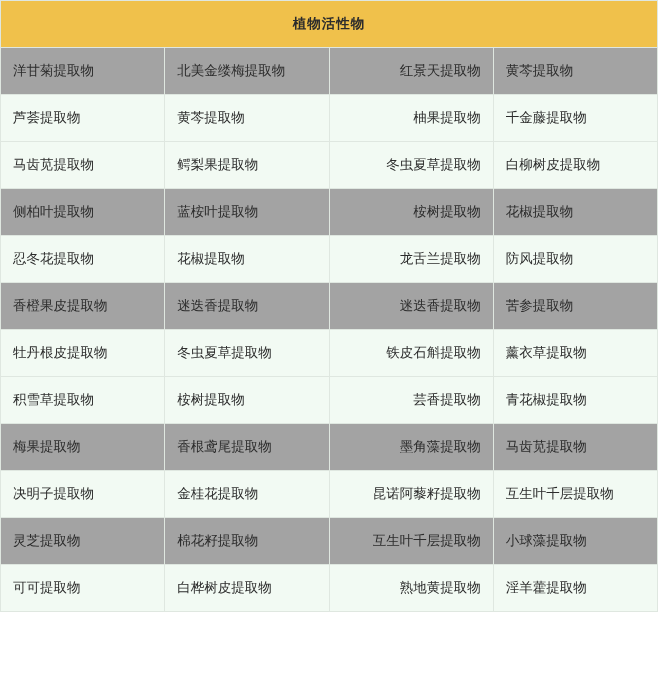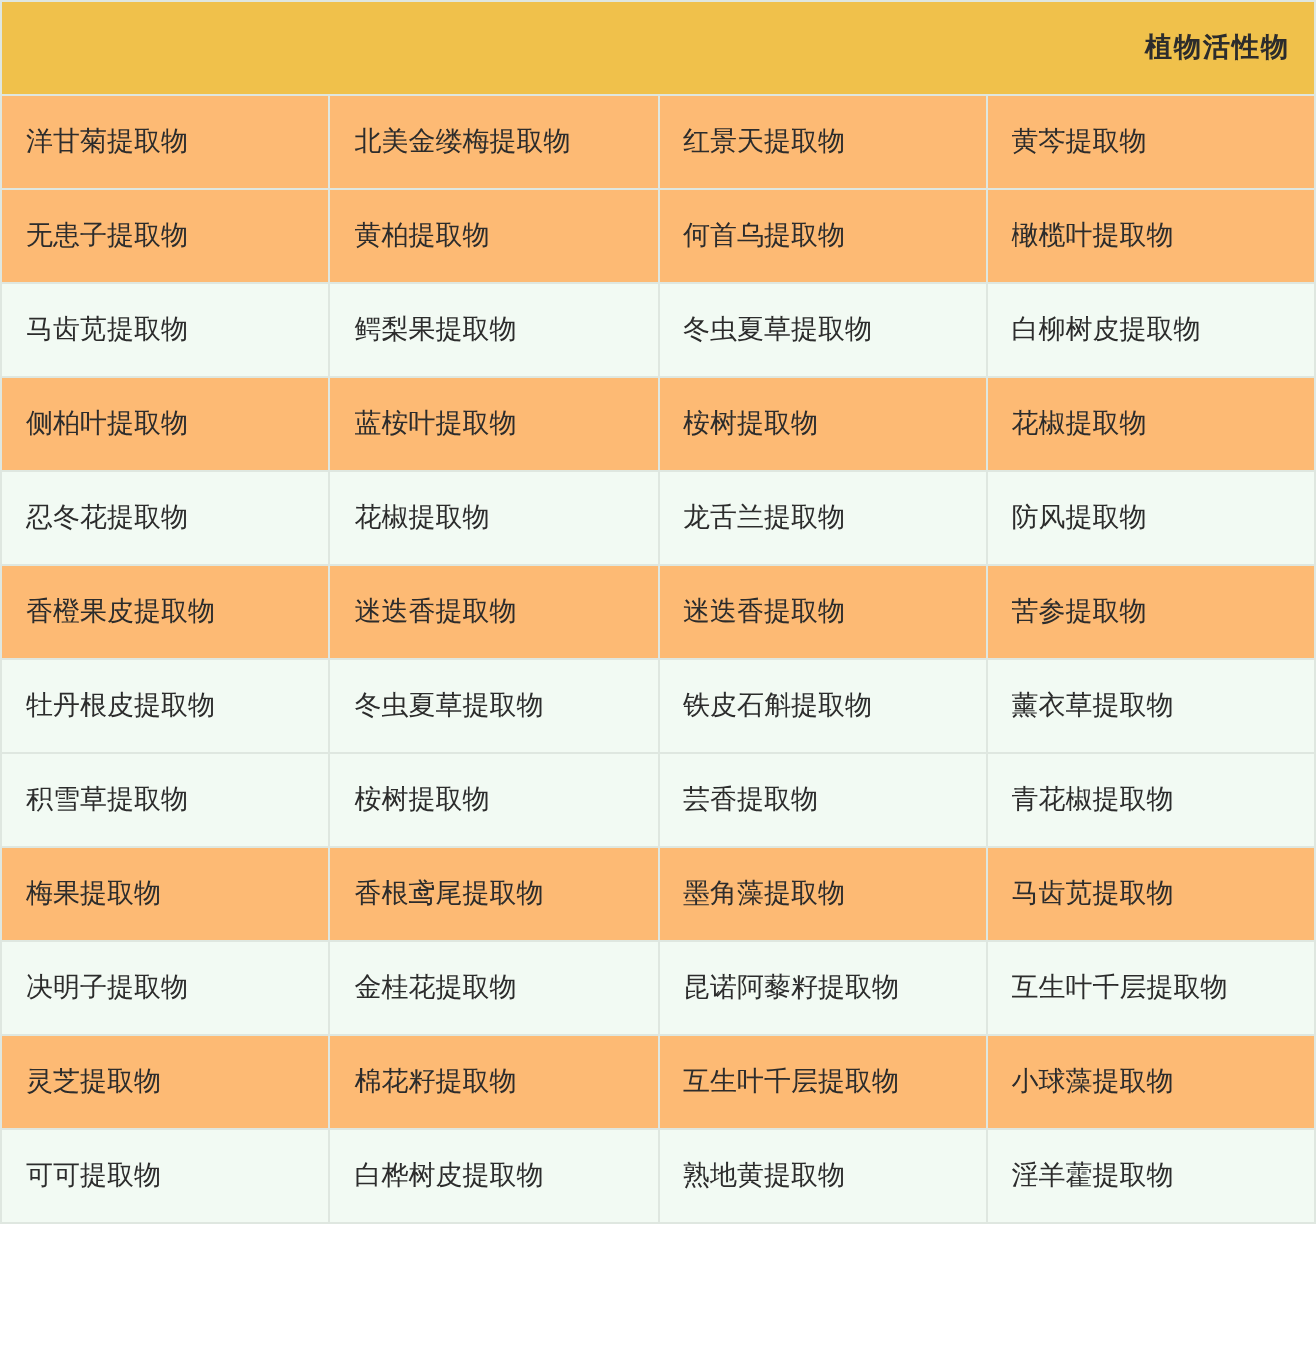--- a/index.html
+++ b/index.html
@@ -30,56 +30,56 @@
     height: 46px;
     vertical-align: middle;
     line-height: 1.3;
     word-break: break-all;
   }
   .title-cell {
     background: #f0c14b;
     color: #ffffff;
     font-size: 16px;
     font-weight: bold;
-    text-align: right;
+    text-align: center;
     height: 38px;
     border: 1px solid #f0c14b;
     letter-spacing: 1px;
   }
   tr.odd td {
-    background: #fdba74;
+    background: #a3a3a3;
   }
   tr.even td {
     background: #f2faf3;
   }
   td.c0 { width: 165px; }
   td.c1 { width: 164px; }
-  td.c2 { width: 164px; }
+  td.c2 { width: 164px; text-align: right; }
   td.c3 { width: 165px; }
 </style>
 </head>
 <body>
 
 <div class="sheet">
   <table class="grid">
     <tbody>
       <tr>
         <td class="title-cell" colspan="4">植物活性物</td>
       </tr>
     <tr class="odd">
           <td class="c0">洋甘菊提取物</td>
           <td class="c1">北美金缕梅提取物</td>
           <td class="c2">红景天提取物</td>
           <td class="c3">黄芩提取物</td>
         </tr>
-        <tr class="odd">
-          <td class="c0">无患子提取物</td>
-          <td class="c1">黄柏提取物</td>
-          <td class="c2">何首乌提取物</td>
-          <td class="c3">橄榄叶提取物</td>
+        <tr class="even">
+          <td class="c0">芦荟提取物</td>
+          <td class="c1">黄芩提取物</td>
+          <td class="c2">柚果提取物</td>
+          <td class="c3">千金藤提取物</td>
         </tr>
         <tr class="even">
           <td class="c0">马齿苋提取物</td>
           <td class="c1">鳄梨果提取物</td>
           <td class="c2">冬虫夏草提取物</td>
           <td class="c3">白柳树皮提取物</td>
         </tr>
         <tr class="odd">
           <td class="c0">侧柏叶提取物</td>
           <td class="c1">蓝桉叶提取物</td>

